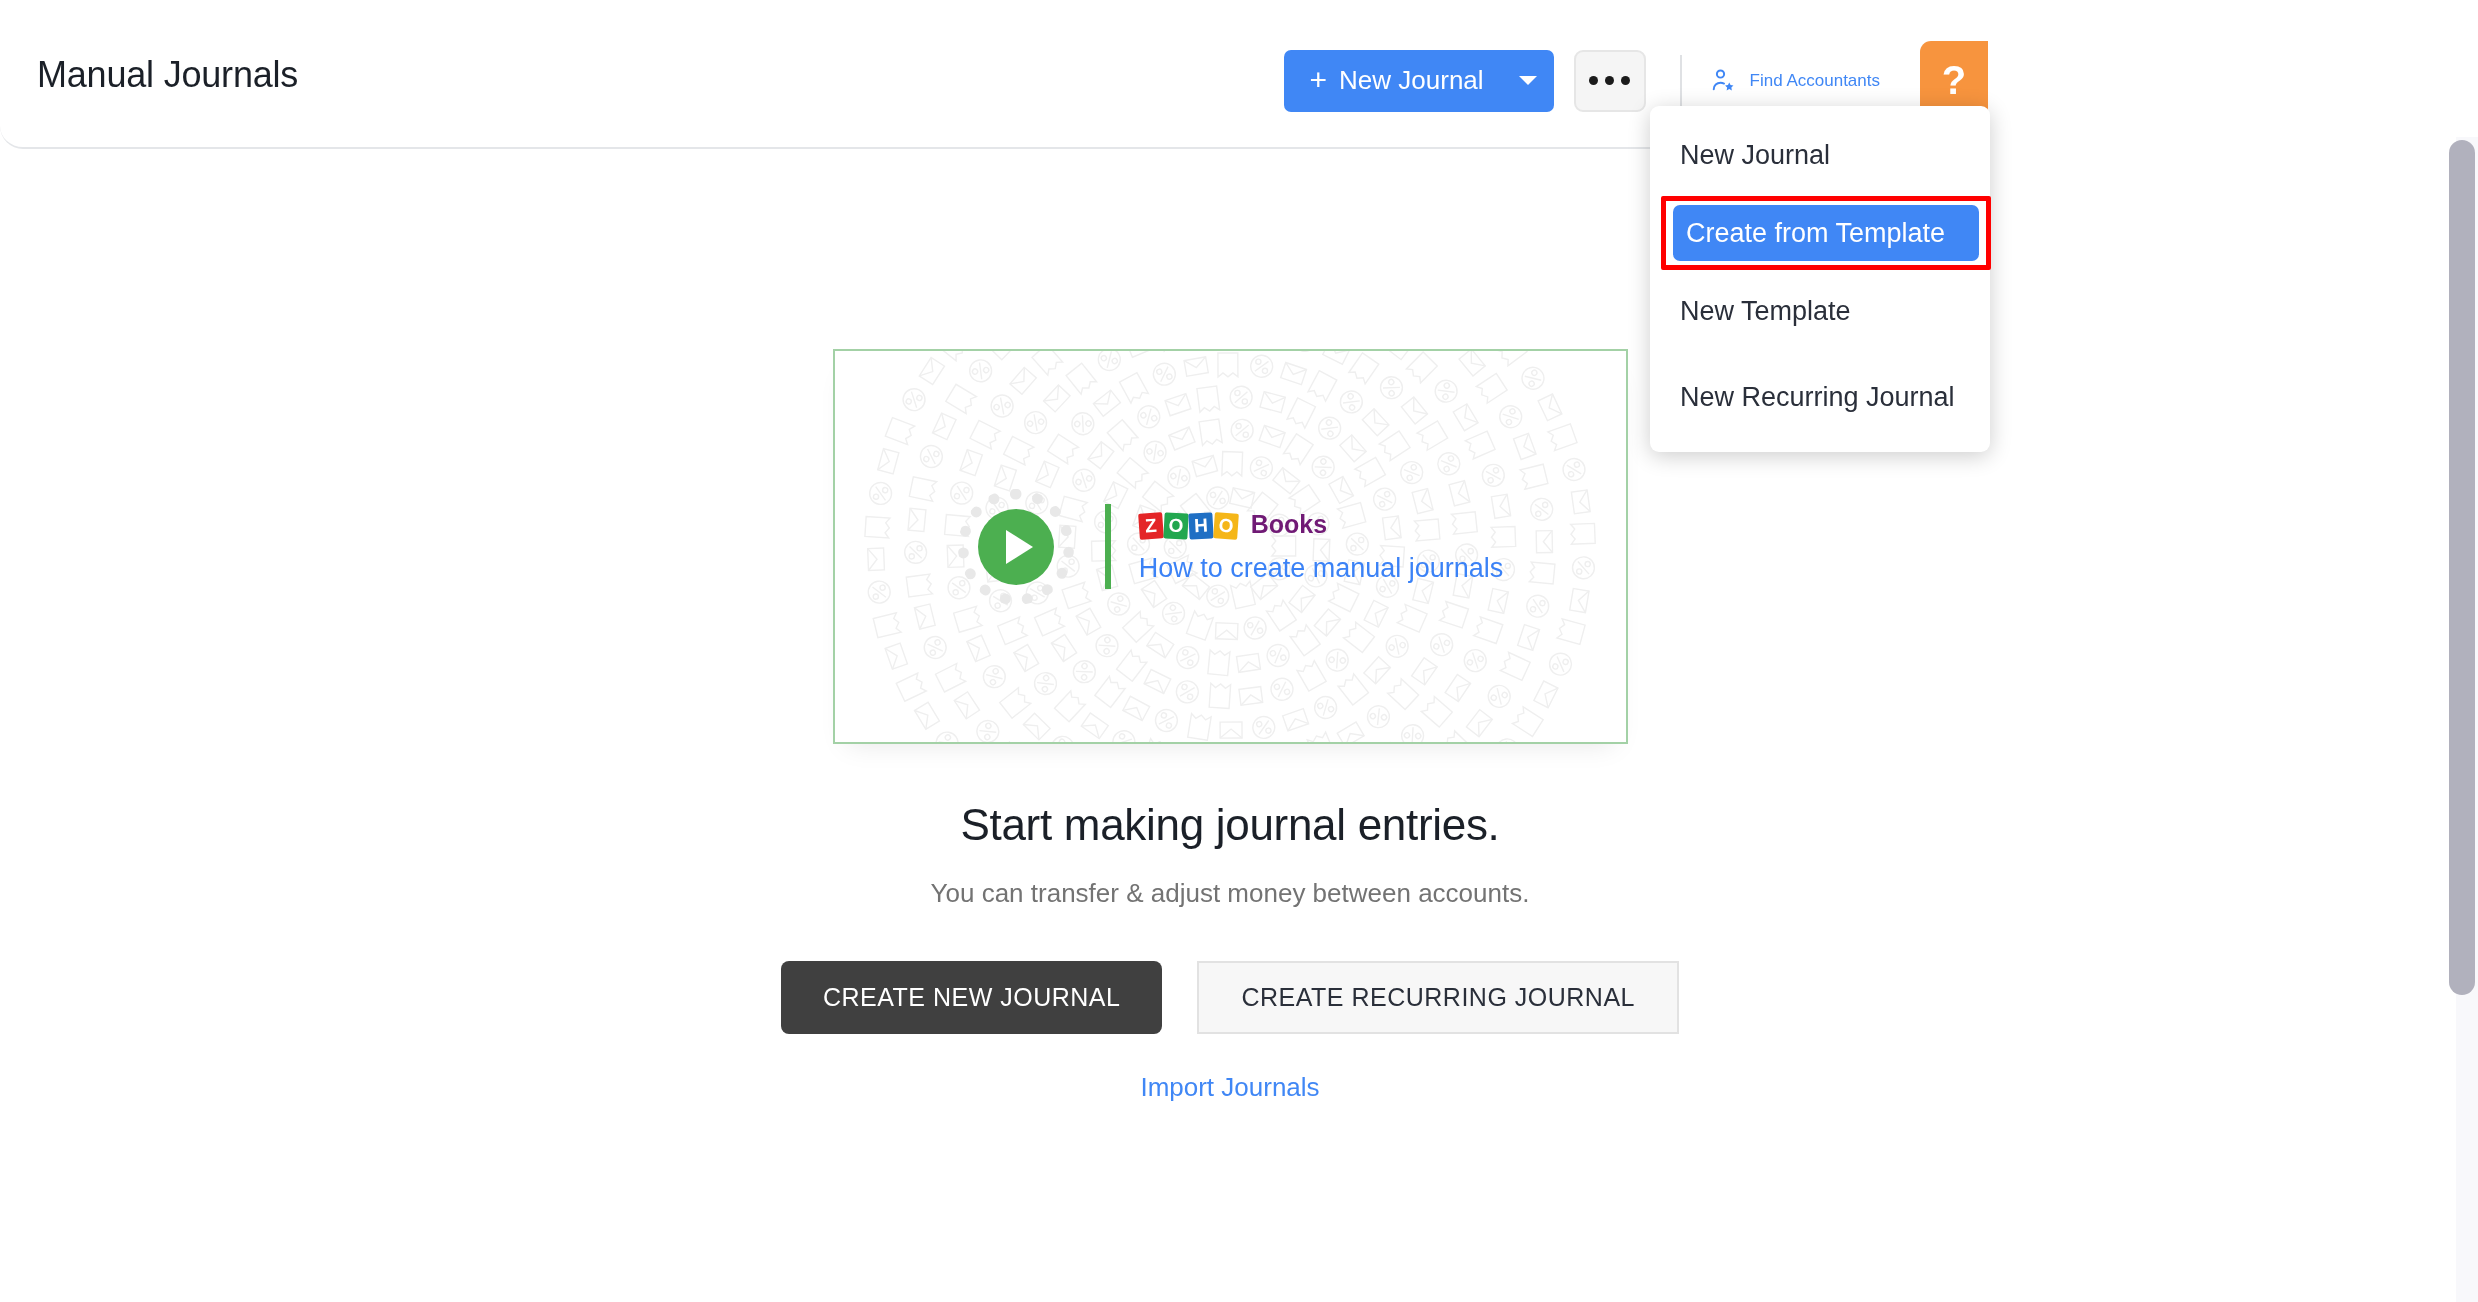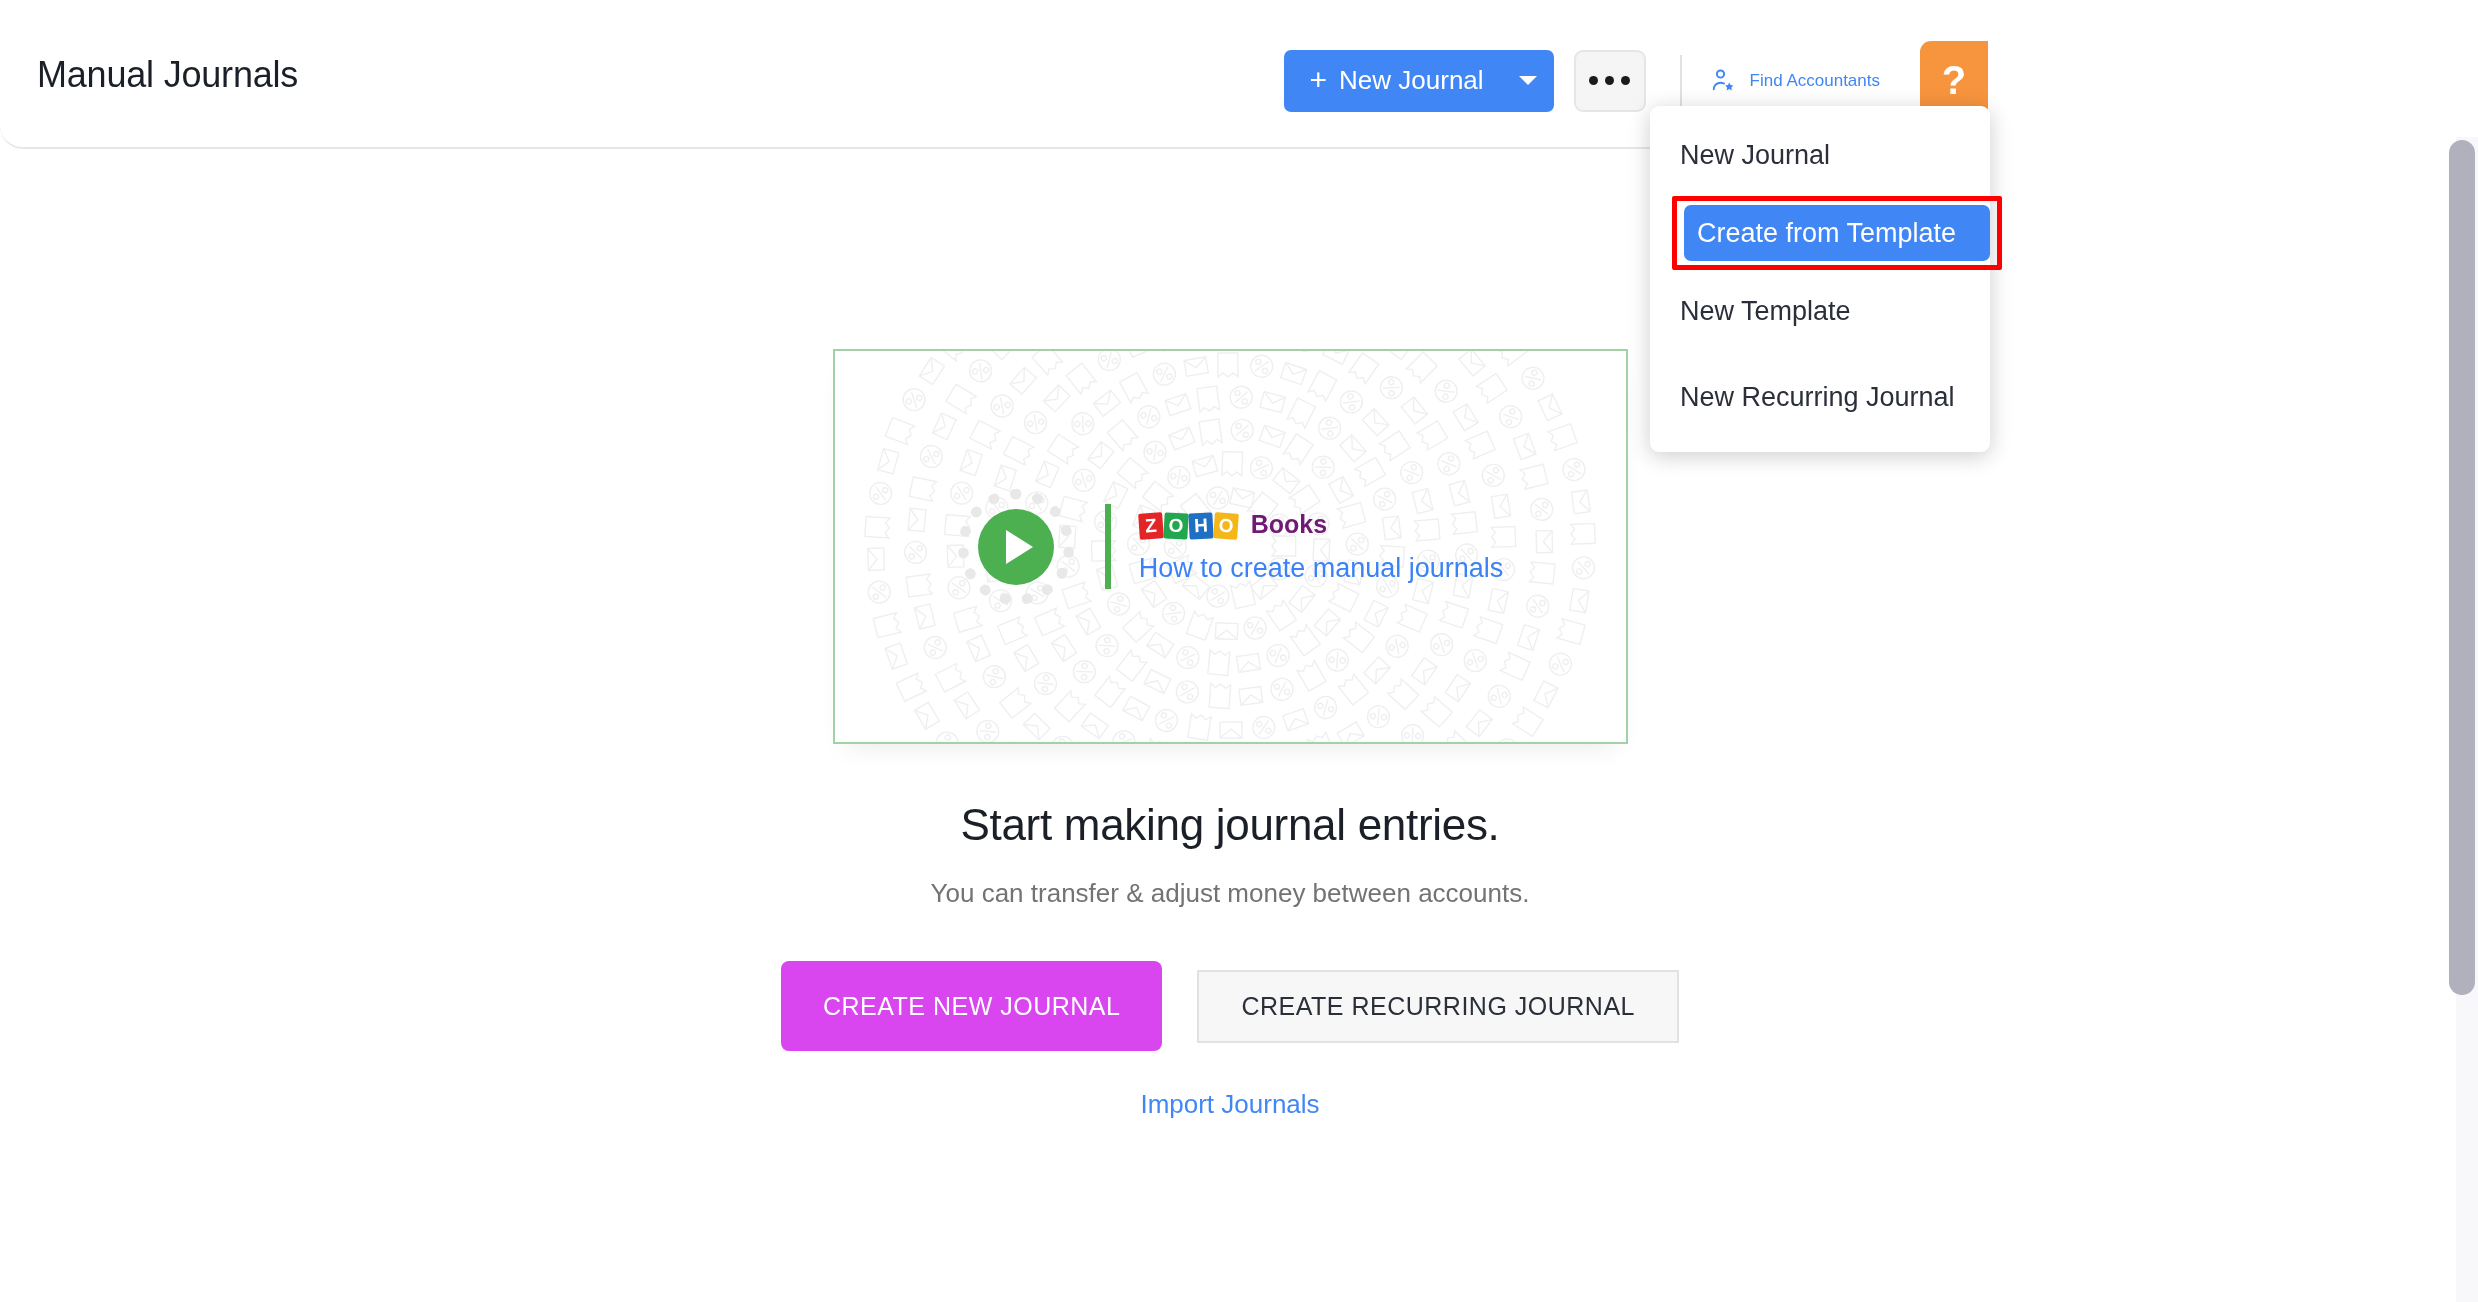--- a/index.html
+++ b/index.html
@@ -173,21 +173,21 @@
     padding: 0 0 0 30px;
     font-size: 27px;
     color: #2a2f3a;
     cursor: pointer;
     position: relative;
   }
   .menu-item.spaced { margin-top: 12px; }
   .menu-item.selected-wrap {
     height: 74px;
     padding: 0;
-    margin: 4px 17px;
+    margin: 4px 6px;
   }
   .sel-outline {
     position: absolute;
     left: 5px;
     top: 0px;
     width: 330px;
     height: 74px;
     border: 5px solid #ff0000;
     border-radius: 2px;
     box-sizing: border-box;
@@ -336,23 +336,23 @@
     color: #737373;
   }
 
   .cta-row {
     margin-top: 52px;
     display: flex;
     align-items: center;
     gap: 35px;
   }
   .btn-primary {
-    height: 90px;
+    height: 73px;
     padding: 0 42px;
-    background: #d946ef;
+    background: #404040;
     color: #ffffff;
     border: none;
     border-radius: 8px;
     font-size: 25px;
     letter-spacing: 0.5px;
     cursor: pointer;
     font-family: "Liberation Sans", sans-serif;
     text-align: right;
   }
   .btn-secondary {

